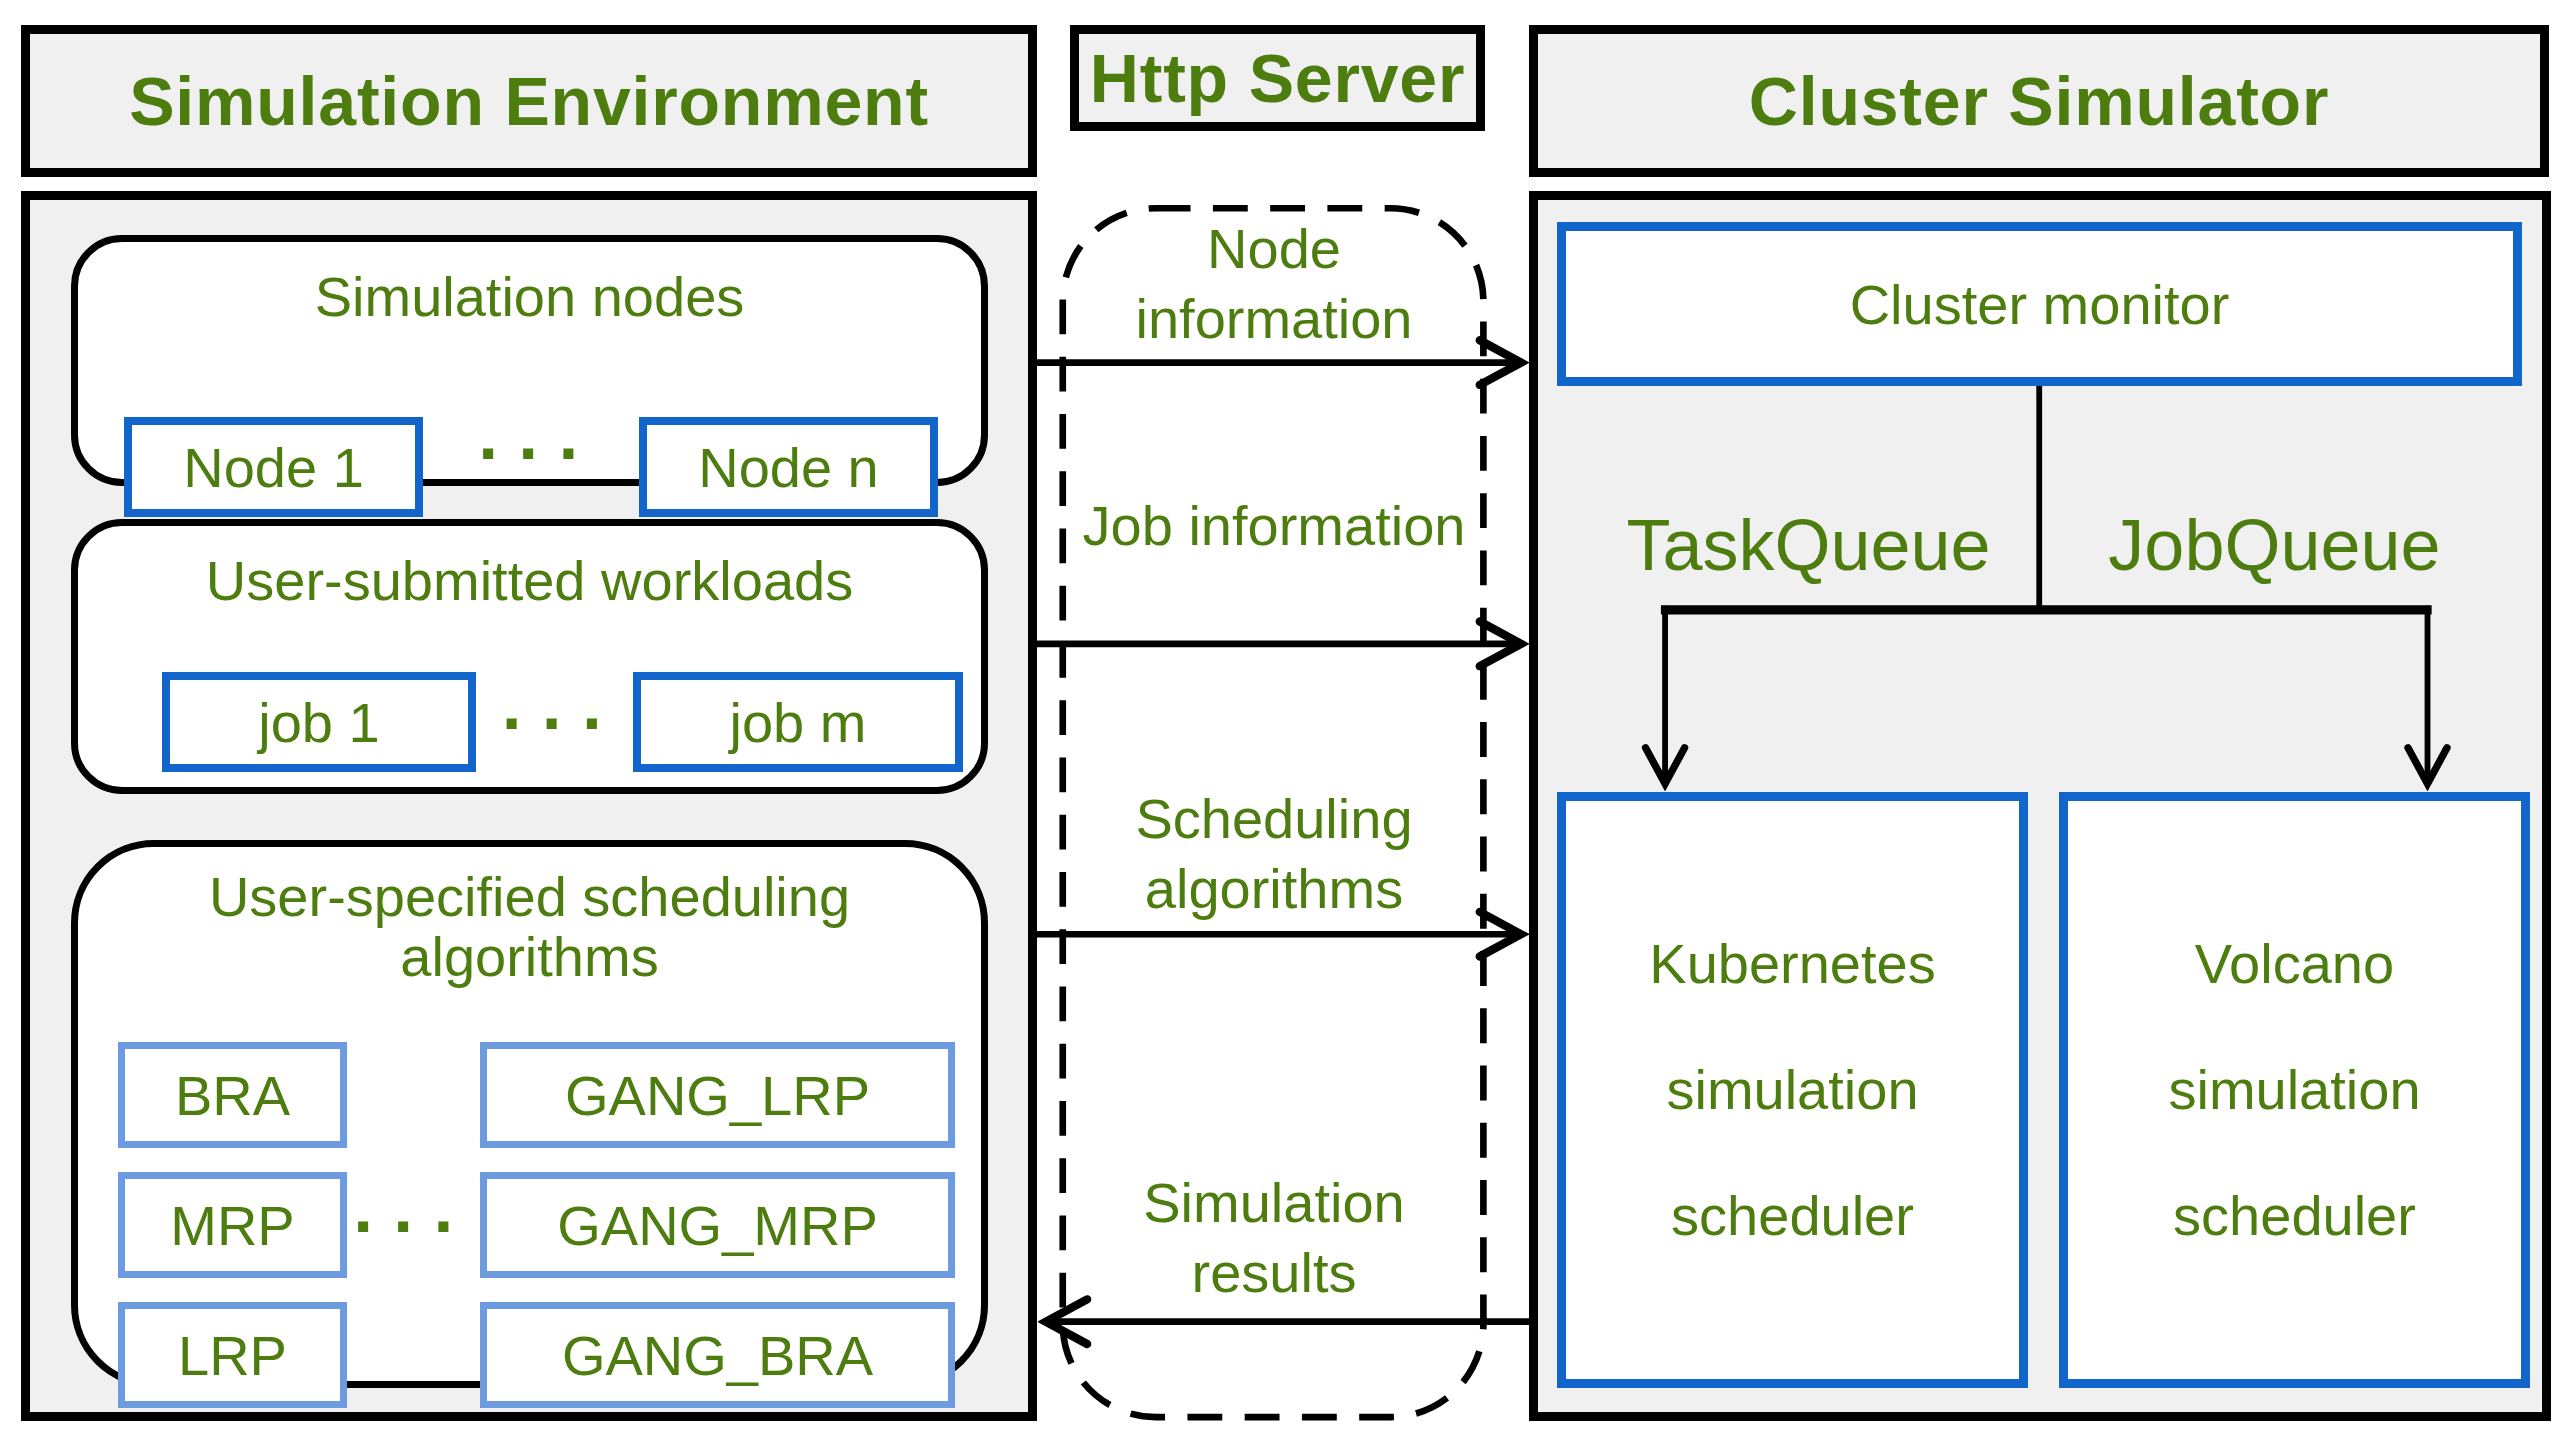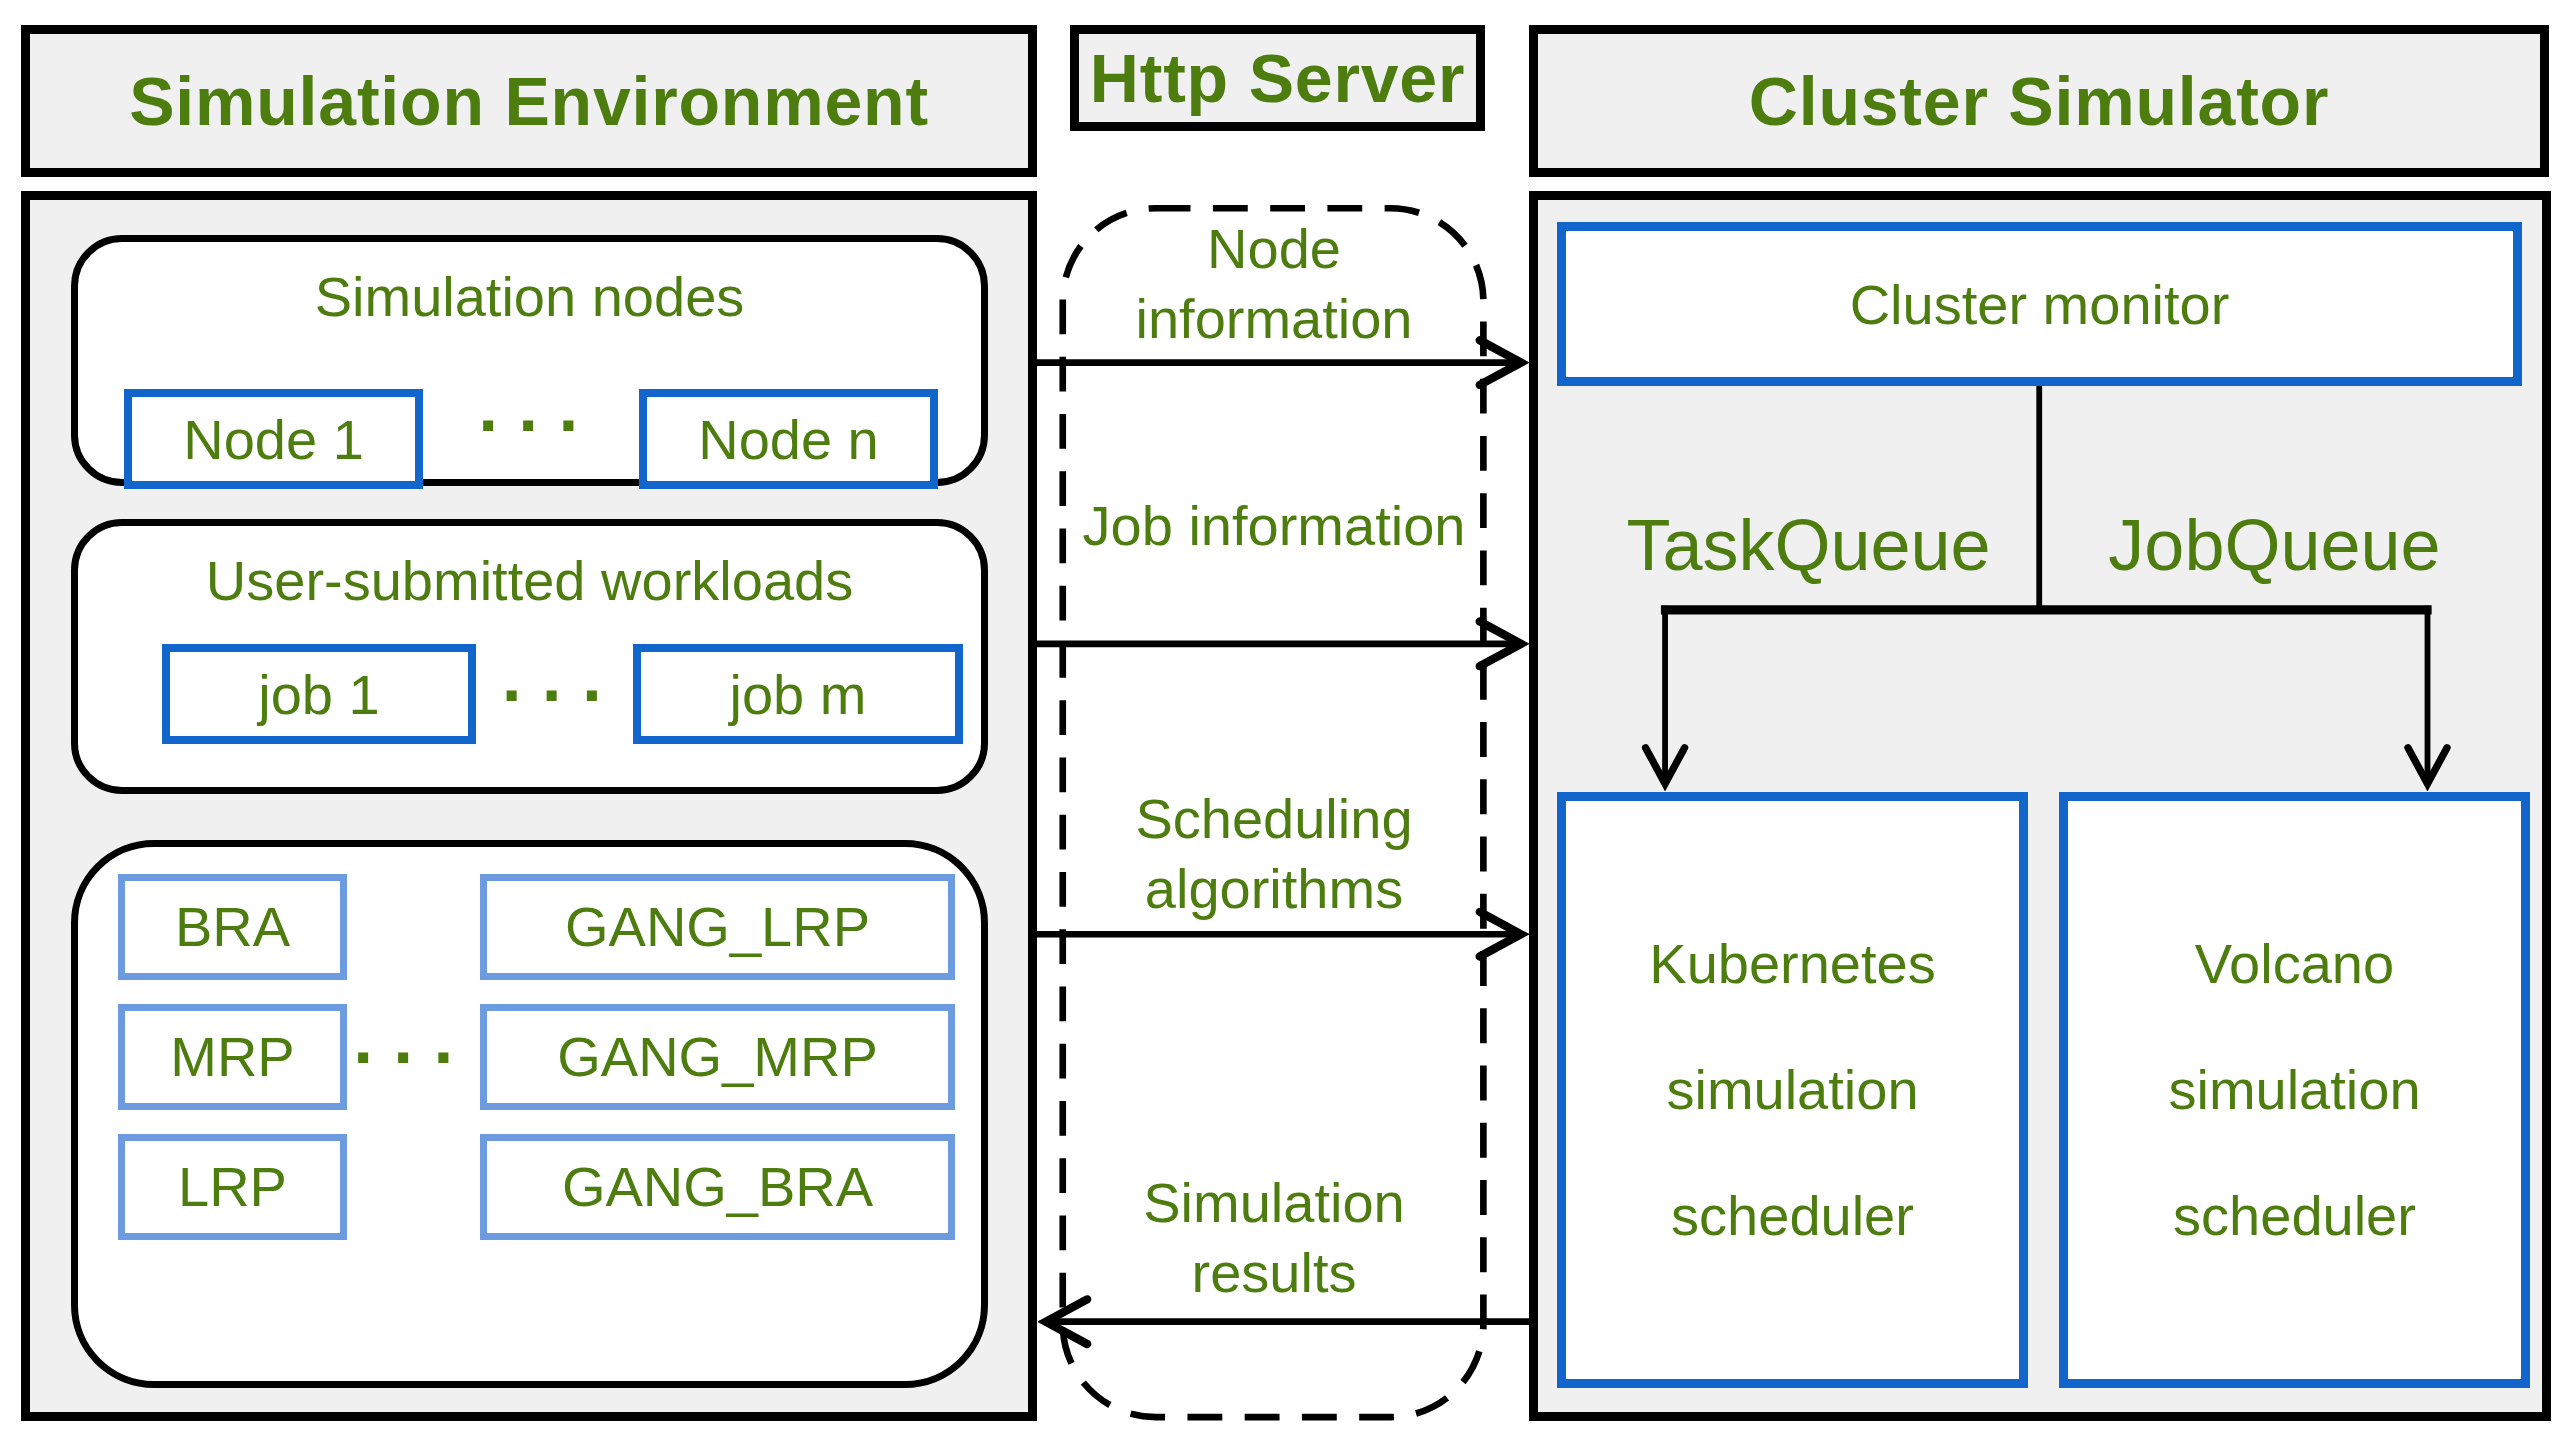--- a/index.html
+++ b/index.html
@@ -13,21 +13,21 @@
   .hdr{
     background:#f0f0f0;border:9px solid #000;
     display:flex;align-items:center;justify-content:center;
     font-size:68px;font-weight:bold;letter-spacing:0.8px;z-index:3;
   }
   
   .panel{background:#f0f0f0;border:9px solid #000;z-index:1;}
   
   .group{
     background:#ffffff;border:7.5px solid #000;border-radius:51px;
-    display:flex;flex-direction:column;align-items:stretch;z-index:3;
+    display:flex;flex-direction:column;align-items:stretch;z-index:3;gap:28px;
   }
   .group-title{
     text-align:center;font-size:56px;line-height:1.08;margin-top:25px;
     white-space:nowrap;
   }
   .group-title.wrap{white-space:normal;padding:0 124px;margin-top:20px;}
   .box-row{
     display:flex;align-items:center;justify-content:space-between;
     padding:0 43px 0 46px;margin-top:33px;
   }
@@ -107,20 +107,21 @@
   <div class="abs group" style="left:71px;top:519px;width:917px;height:275px;">
     <div class="group-title">User-submitted workloads</div>
     <div class="box-row" style="padding:0 18px 0 48px;margin-left:36px;">
       <div class="item-box" style="width:314px;">job 1</div>
       <div class="dots">···</div>
       <div class="item-box" style="width:330px;">job m</div>
     </div>
   </div>
 
   <div class="abs group" style="left:71px;top:840px;width:917px;height:548px;border-radius:83px;">
+    <div class="group-title wrap">User-specified scheduling algorithms</div>
     <div class="algo-grid">
       <div class="algo-box">BRA</div>
       <div></div>
       <div class="algo-box">GANG_LRP</div>
 
       <div class="algo-box">MRP</div>
       <div class="algo-mid">
           <span class="dots" style="padding-left:0;">···</span>
         </div>
       <div class="algo-box">GANG_MRP</div>

